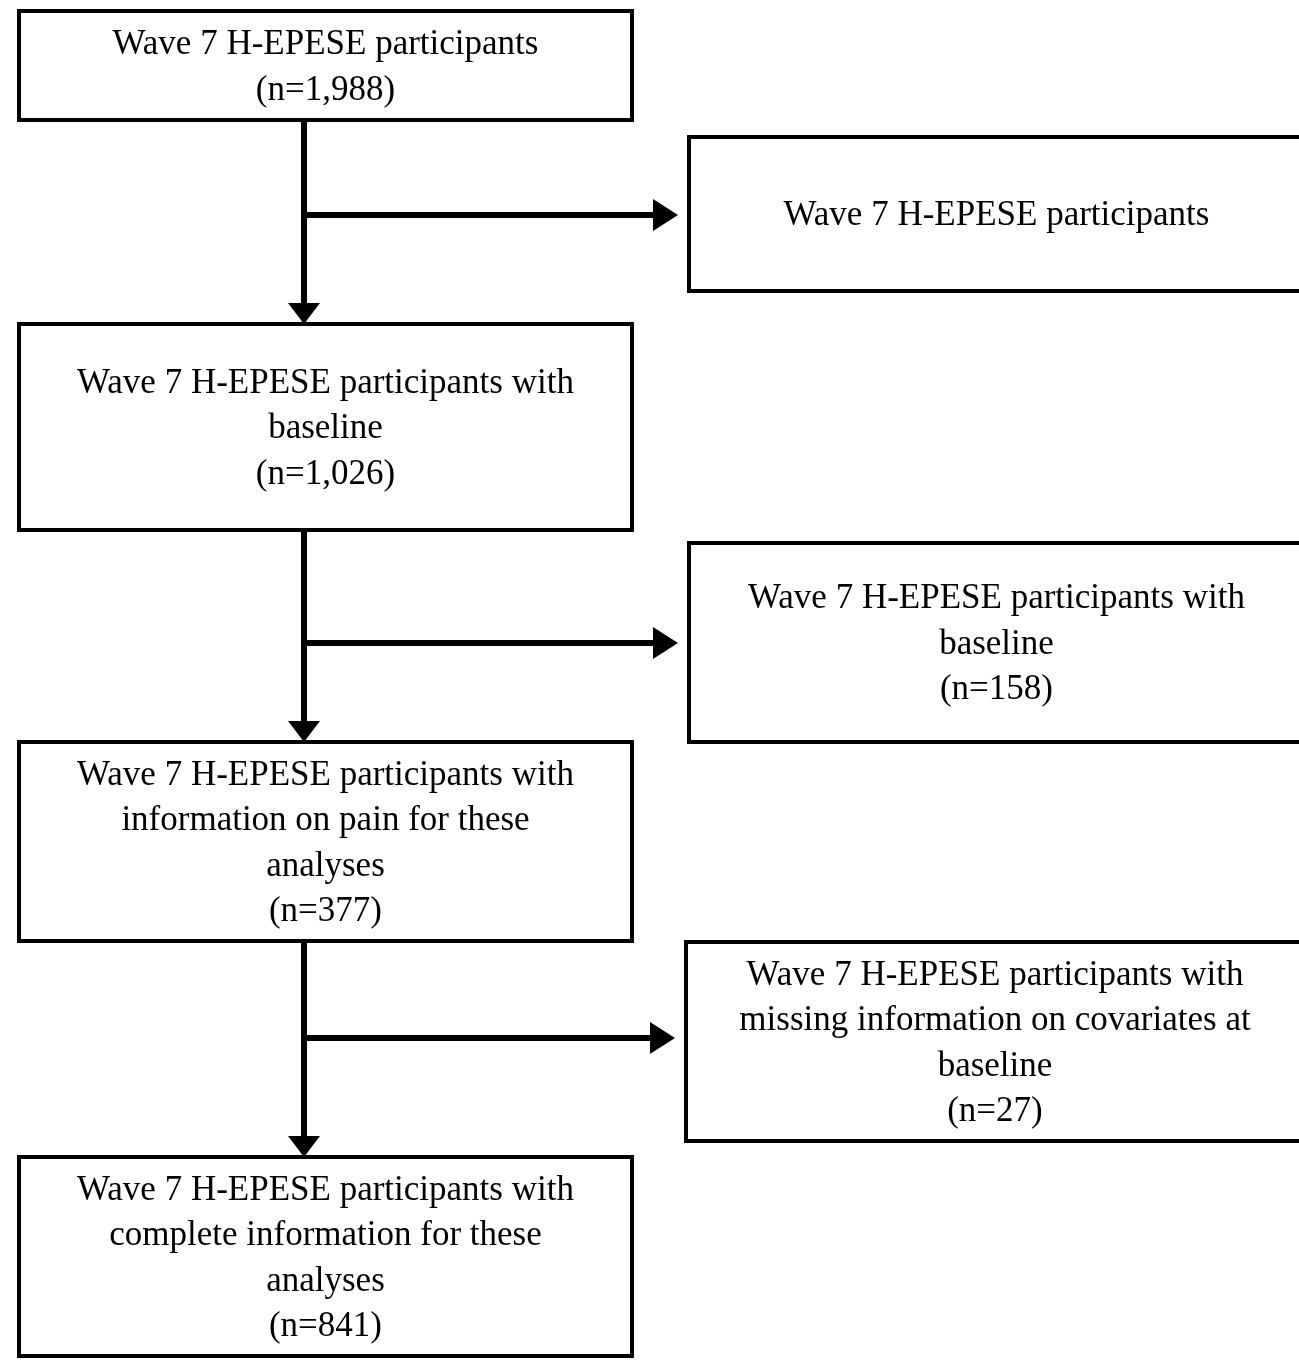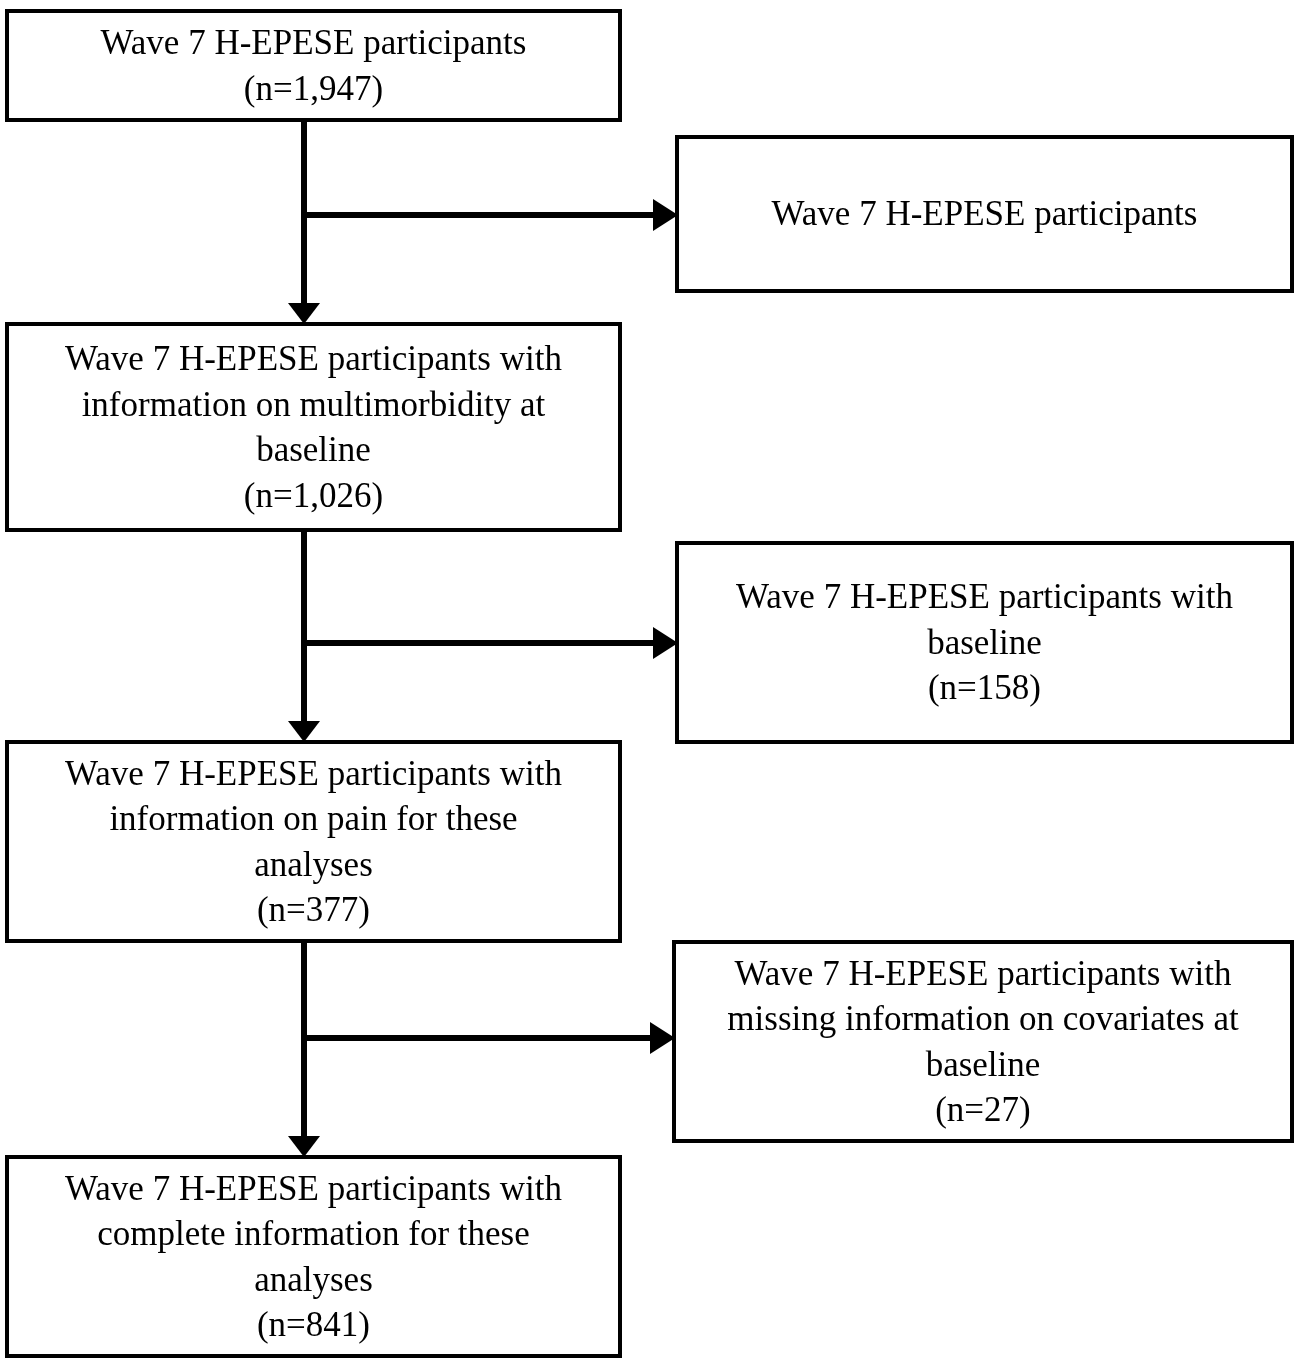--- a/index.html
+++ b/index.html
@@ -23,20 +23,21 @@
     border: 4px solid #000000;
     display: flex;
     flex-direction: column;
     align-items: center;
     justify-content: center;
     text-align: center;
     color: #000000;
     font-size: 35px;
     line-height: 1.30;
     padding: 4px 14px;
+    margin-left: 12px;
   }
   .flow-box .ln {
     display: block;
     white-space: nowrap;
   }
   
   #box-1 { left: 5px;  top: 9px;    width: 617px; height: 113px; }
   #box-2 { left: 5px;  top: 322px;  width: 617px; height: 210px; }
   #box-3 { left: 5px;  top: 740px;  width: 617px; height: 203px; }
   #box-4 { left: 5px;  top: 1155px; width: 617px; height: 203px; }
@@ -73,26 +74,25 @@
 
       <line x1="304" y1="943" x2="304" y2="1138"></line>
       <polygon points="288,1136 320,1136 304,1157"></polygon>
       <line x1="304" y1="1038" x2="652" y2="1038"></line>
       <polygon points="650,1022 650,1054 675,1038"></polygon>
     </svg>
   </div>
 
   <div class="flow-box" id="box-1">
     <span class="ln">Wave 7 H-EPESE participants</span>
-    <span class="ln">(n=1,947)</span>
+    <span class="ln">(n=1,988)</span>
   </div>
 
   <div class="flow-box" id="box-2">
     <span class="ln">Wave 7 H-EPESE participants with</span>
-    <span class="ln">information on multimorbidity at</span>
     <span class="ln">baseline</span>
     <span class="ln">(n=1,026)</span>
   </div>
 
   <div class="flow-box" id="box-3">
     <span class="ln">Wave 7 H-EPESE participants with</span>
     <span class="ln">information on pain for these</span>
     <span class="ln">analyses</span>
     <span class="ln">(n=377)</span>
   </div>

